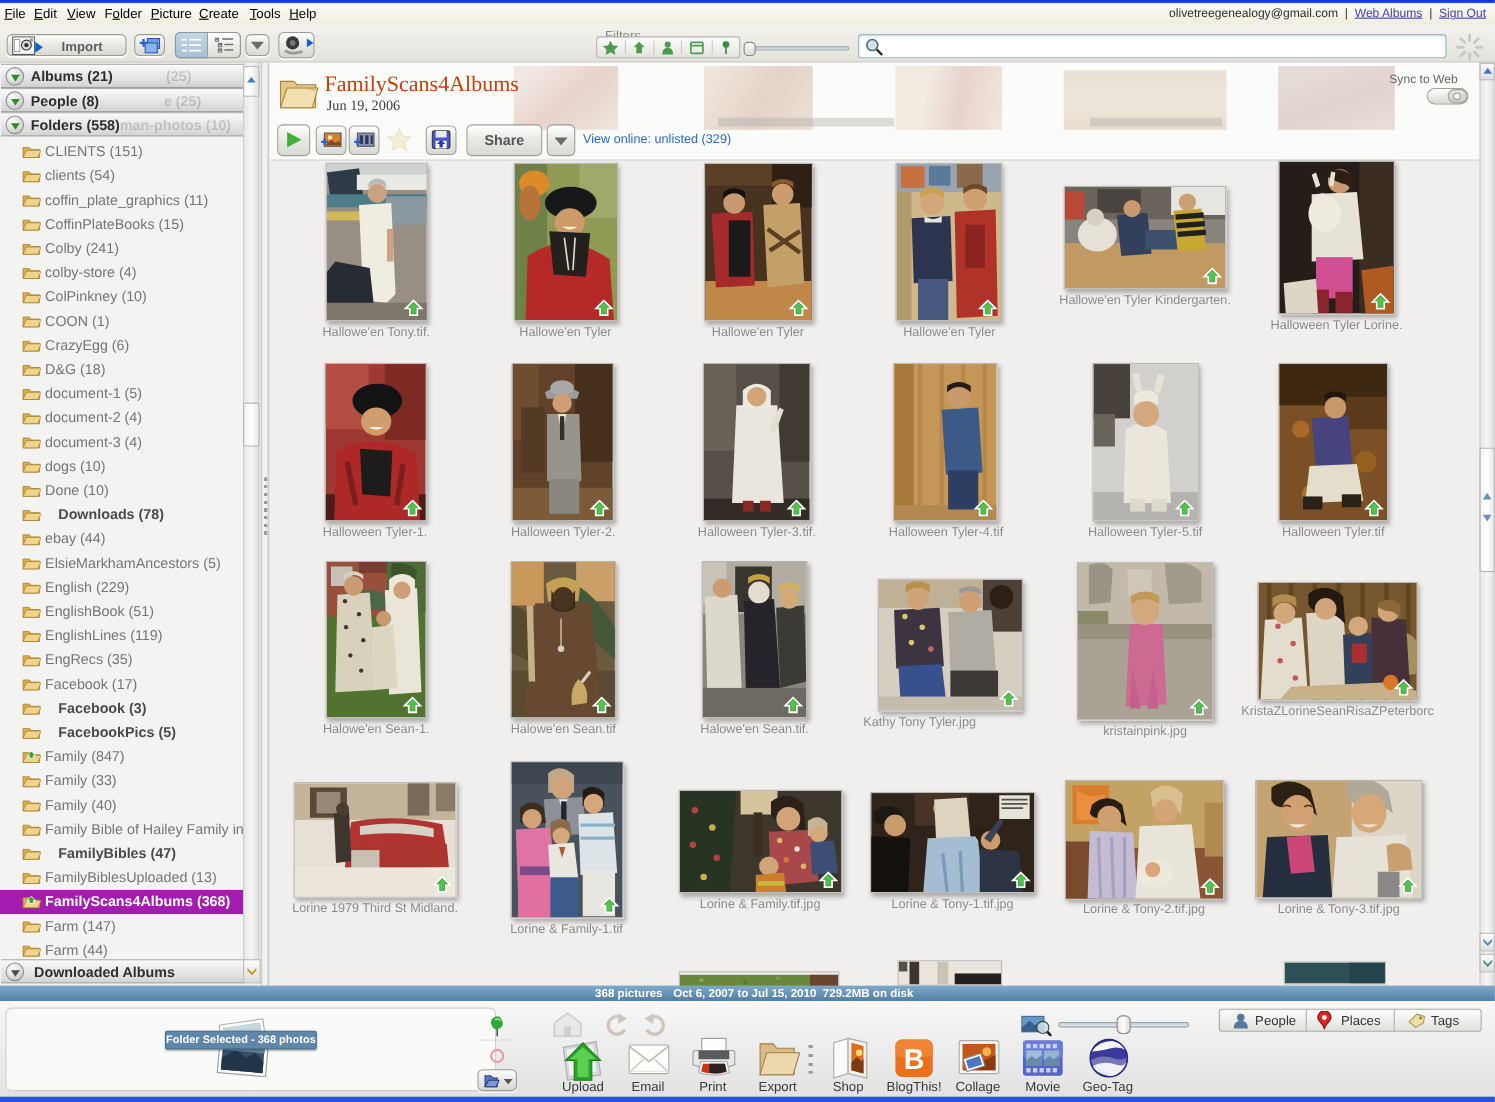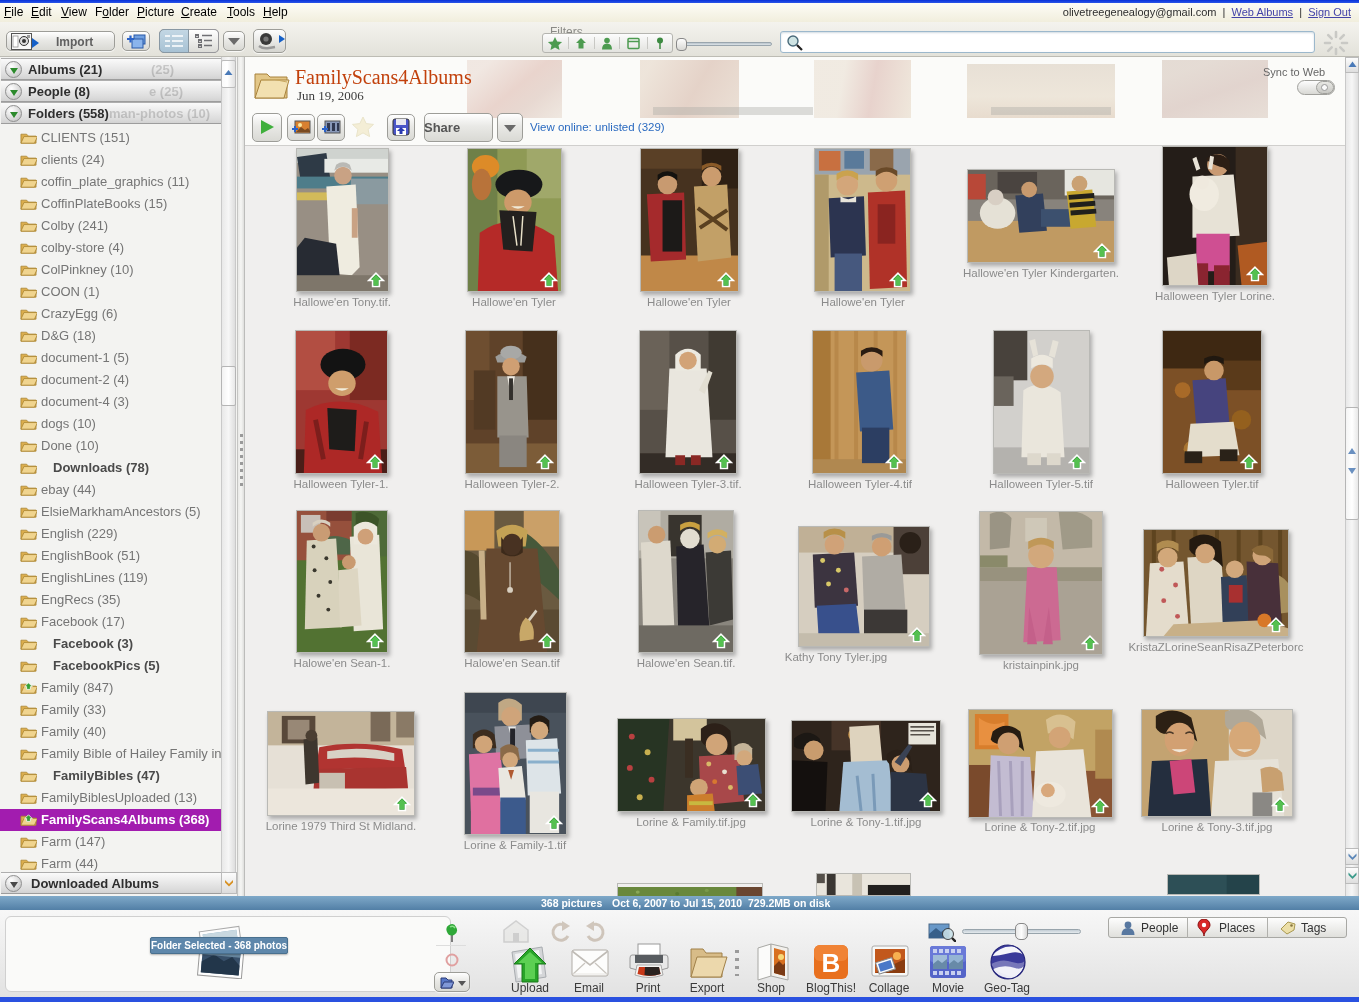--- a/index.html
+++ b/index.html
@@ -172,21 +172,21 @@
         <path d="M1 3.5 h6 l2 2 h8 v7.5 h-16z" fill="#dcae4e" stroke="#a8822e" stroke-width=".8"></path>
         <path d="M1 13 L4.2 6 h14.3 l-3.2 7z" fill="#f0d48e" stroke="#a8822e" stroke-width=".8"></path>
       </svg>
       <span class="lbl">CLIENTS (151)</span>
     </div>
   <div class="ti" style="top:92px">
       <svg class="fold" viewBox="0 0 18 14">
         <path d="M1 3.5 h6 l2 2 h8 v7.5 h-16z" fill="#dcae4e" stroke="#a8822e" stroke-width=".8"></path>
         <path d="M1 13 L4.2 6 h14.3 l-3.2 7z" fill="#f0d48e" stroke="#a8822e" stroke-width=".8"></path>
       </svg>
-      <span class="lbl">clients (24)</span>
+      <span class="lbl">clients (54)</span>
     </div>
   <div class="ti" style="top:114px">
       <svg class="fold" viewBox="0 0 18 14">
         <path d="M1 3.5 h6 l2 2 h8 v7.5 h-16z" fill="#dcae4e" stroke="#a8822e" stroke-width=".8"></path>
         <path d="M1 13 L4.2 6 h14.3 l-3.2 7z" fill="#f0d48e" stroke="#a8822e" stroke-width=".8"></path>
       </svg>
       <span class="lbl">coffin_plate_graphics (11)</span>
     </div>
   <div class="ti" style="top:136px">
       <svg class="fold" viewBox="0 0 18 14">
@@ -249,21 +249,21 @@
         <path d="M1 3.5 h6 l2 2 h8 v7.5 h-16z" fill="#dcae4e" stroke="#a8822e" stroke-width=".8"></path>
         <path d="M1 13 L4.2 6 h14.3 l-3.2 7z" fill="#f0d48e" stroke="#a8822e" stroke-width=".8"></path>
       </svg>
       <span class="lbl">document-2 (4)</span>
     </div>
   <div class="ti" style="top:334px">
       <svg class="fold" viewBox="0 0 18 14">
         <path d="M1 3.5 h6 l2 2 h8 v7.5 h-16z" fill="#dcae4e" stroke="#a8822e" stroke-width=".8"></path>
         <path d="M1 13 L4.2 6 h14.3 l-3.2 7z" fill="#f0d48e" stroke="#a8822e" stroke-width=".8"></path>
       </svg>
-      <span class="lbl">document-4 (3)</span>
+      <span class="lbl">document-3 (4)</span>
     </div>
   <div class="ti" style="top:356px">
       <svg class="fold" viewBox="0 0 18 14">
         <path d="M1 3.5 h6 l2 2 h8 v7.5 h-16z" fill="#dcae4e" stroke="#a8822e" stroke-width=".8"></path>
         <path d="M1 13 L4.2 6 h14.3 l-3.2 7z" fill="#f0d48e" stroke="#a8822e" stroke-width=".8"></path>
       </svg>
       <span class="lbl">dogs (10)</span>
     </div>
   <div class="ti" style="top:378px">
       <svg class="fold" viewBox="0 0 18 14">
@@ -469,21 +469,21 @@
 <path d="M12 1 l3.2 6.6 7.3.8 -5.4 5 1.5 7.2 -6.6 -3.7 -6.6 3.7 1.5 -7.2 -5.4 -5 7.3 -.8z" fill="#e8d898" stroke="#c8b870"></path>
     </svg>
 <div class="tbtn" style="left:142px;top:57px;width:28px;height:27px;"></div>
 <svg style="position:absolute;left:147px;top:61px" width="18" height="19" viewBox="0 0 18 19">
 <rect x="1" y="1" width="16" height="16" rx="2" fill="#4a55c8" stroke="#333"></rect>
 <rect x="4" y="1" width="10" height="6" fill="#e8e8f0"></rect>
 <rect x="4" y="10" width="10" height="7" fill="#fff"></rect>
 <path d="M9 9 l4 4 h-2.5 v3 h-3 v-3 H5 z" fill="#2a3ab0"></path>
     </svg>
 <div class="tbtn" style="left:179px;top:56px;width:69px;height:29px;"></div>
-<div style="position:absolute;left:179px;top:63px;width:69px;text-align:left;font-size:13px;font-weight:bold;color:#555;">Share</div>
+<div style="position:absolute;left:179px;top:63px;width:69px;text-align:center;font-size:13px;font-weight:bold;color:#555;">Share</div>
 <div class="tbtn" style="left:252px;top:56px;width:26px;height:29px;"></div>
 <div style="position:absolute;left:259px;top:68px;width:0;height:0;border-left:6px solid transparent;border-right:6px solid transparent;border-top:7px solid #6a6a6a;"></div>
 <div style="position:absolute;left:285px;top:64px;font-size:11.5px;color:#2a6ac0;">View online: unlisted (329)</div>
 </div>
 <div class="ph" style="left:296px;top:148px;width:93px;height:144px;"><svg width="91" height="142" viewBox="0 0 93 144" preserveAspectRatio="none">
 <rect width="93" height="144" fill="#988f84"></rect>
 <rect width="93" height="14" y="0" fill="#cfd3cf"></rect>
 <path d="M0 8 L30 4 L34 30 L4 34 Z" fill="#2e3a46"></path>
 <rect x="28" y="10" width="65" height="14" fill="#e8eae6"></rect>
 <rect x="0" y="28" width="93" height="12" fill="#4e7d8a"></rect>

